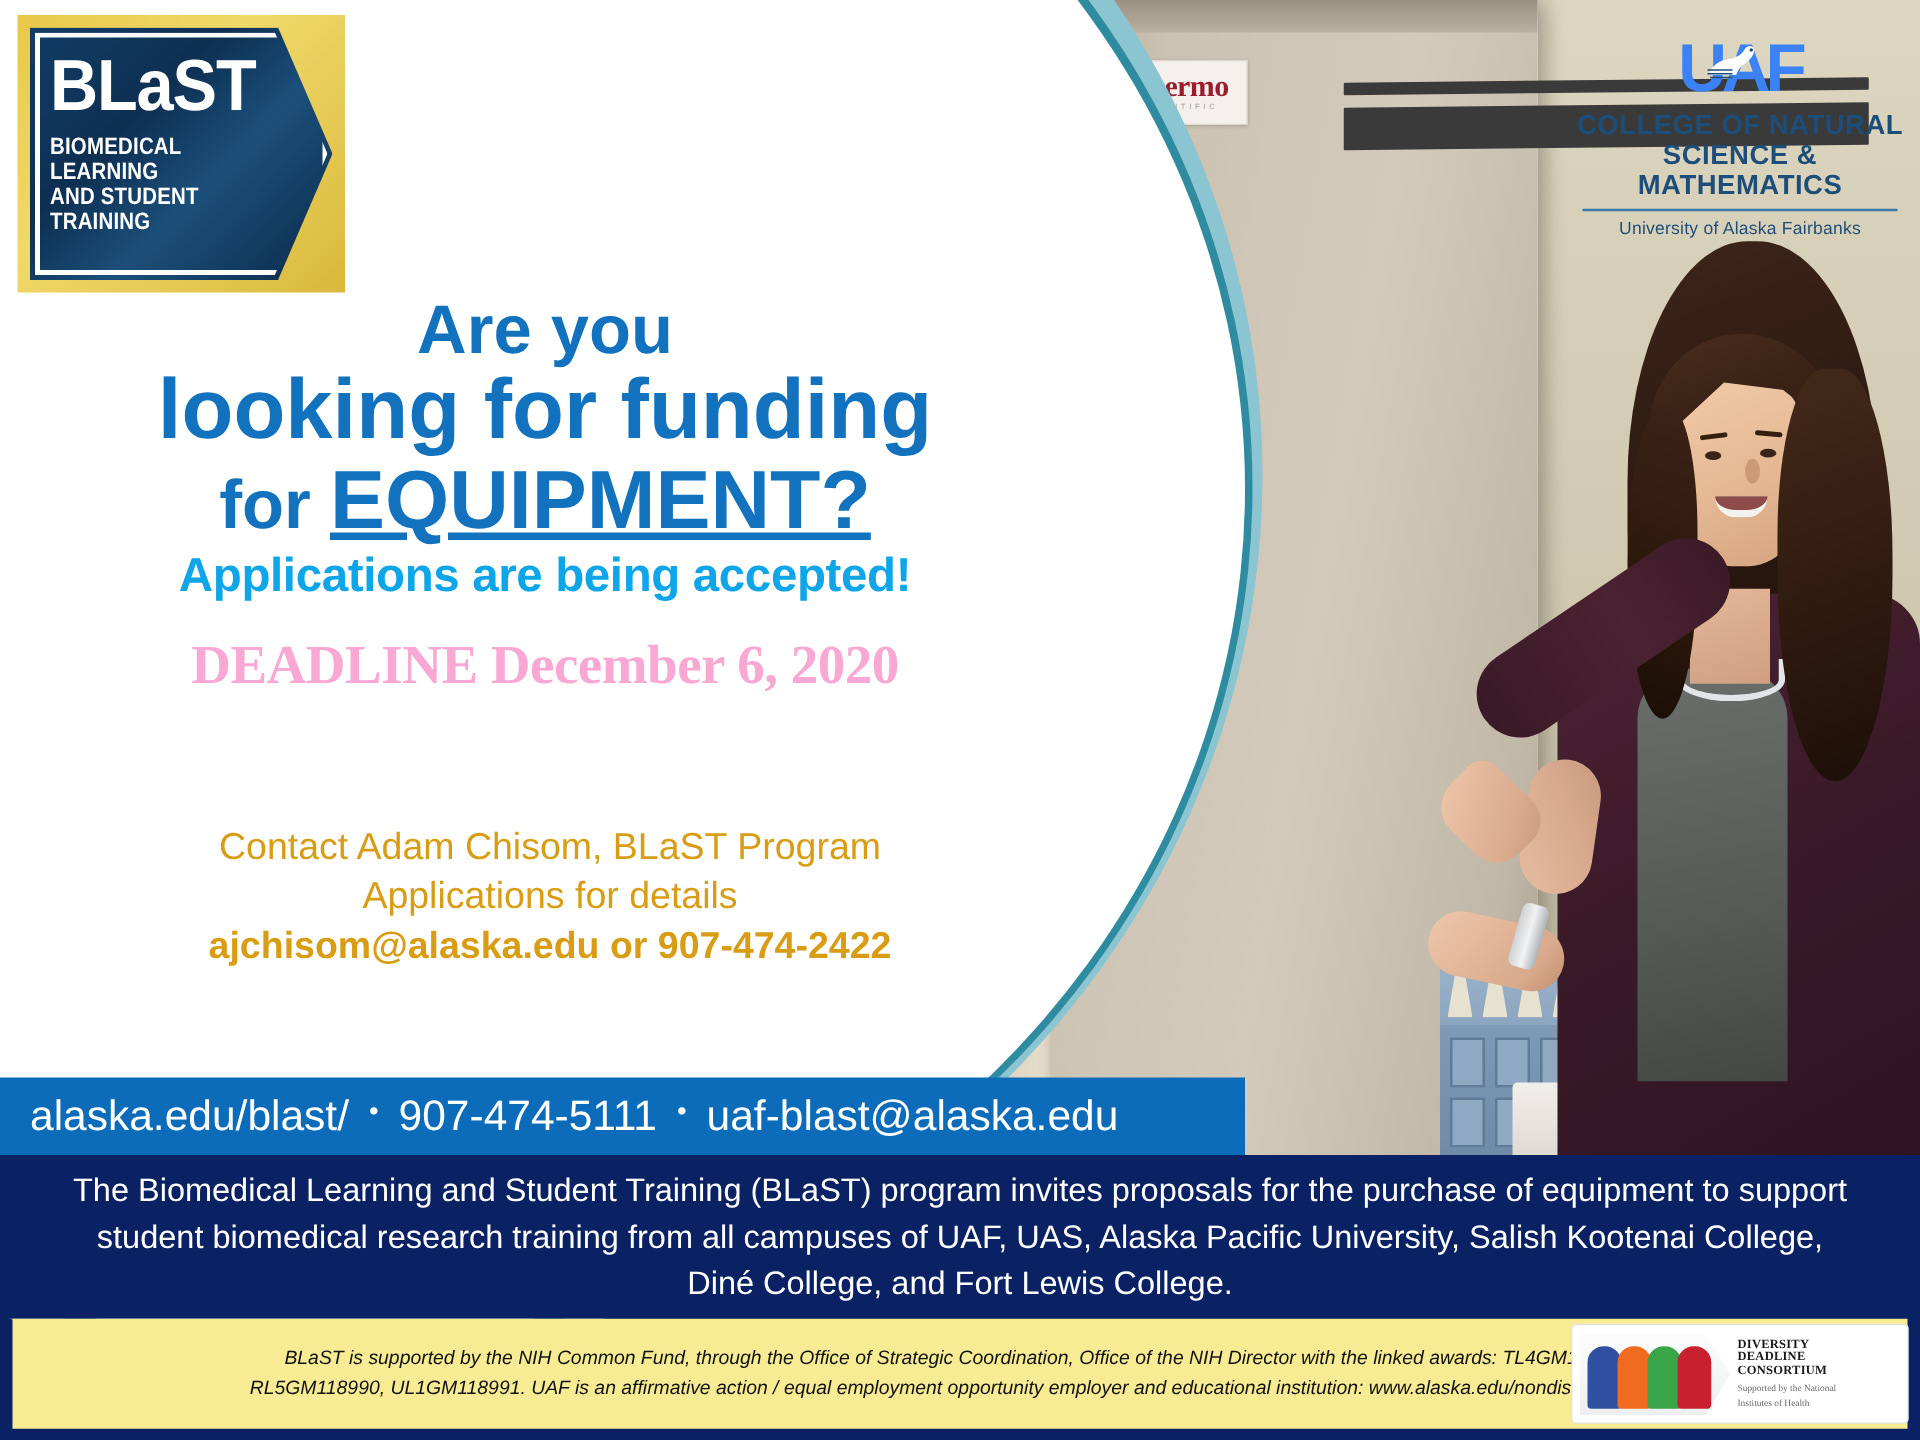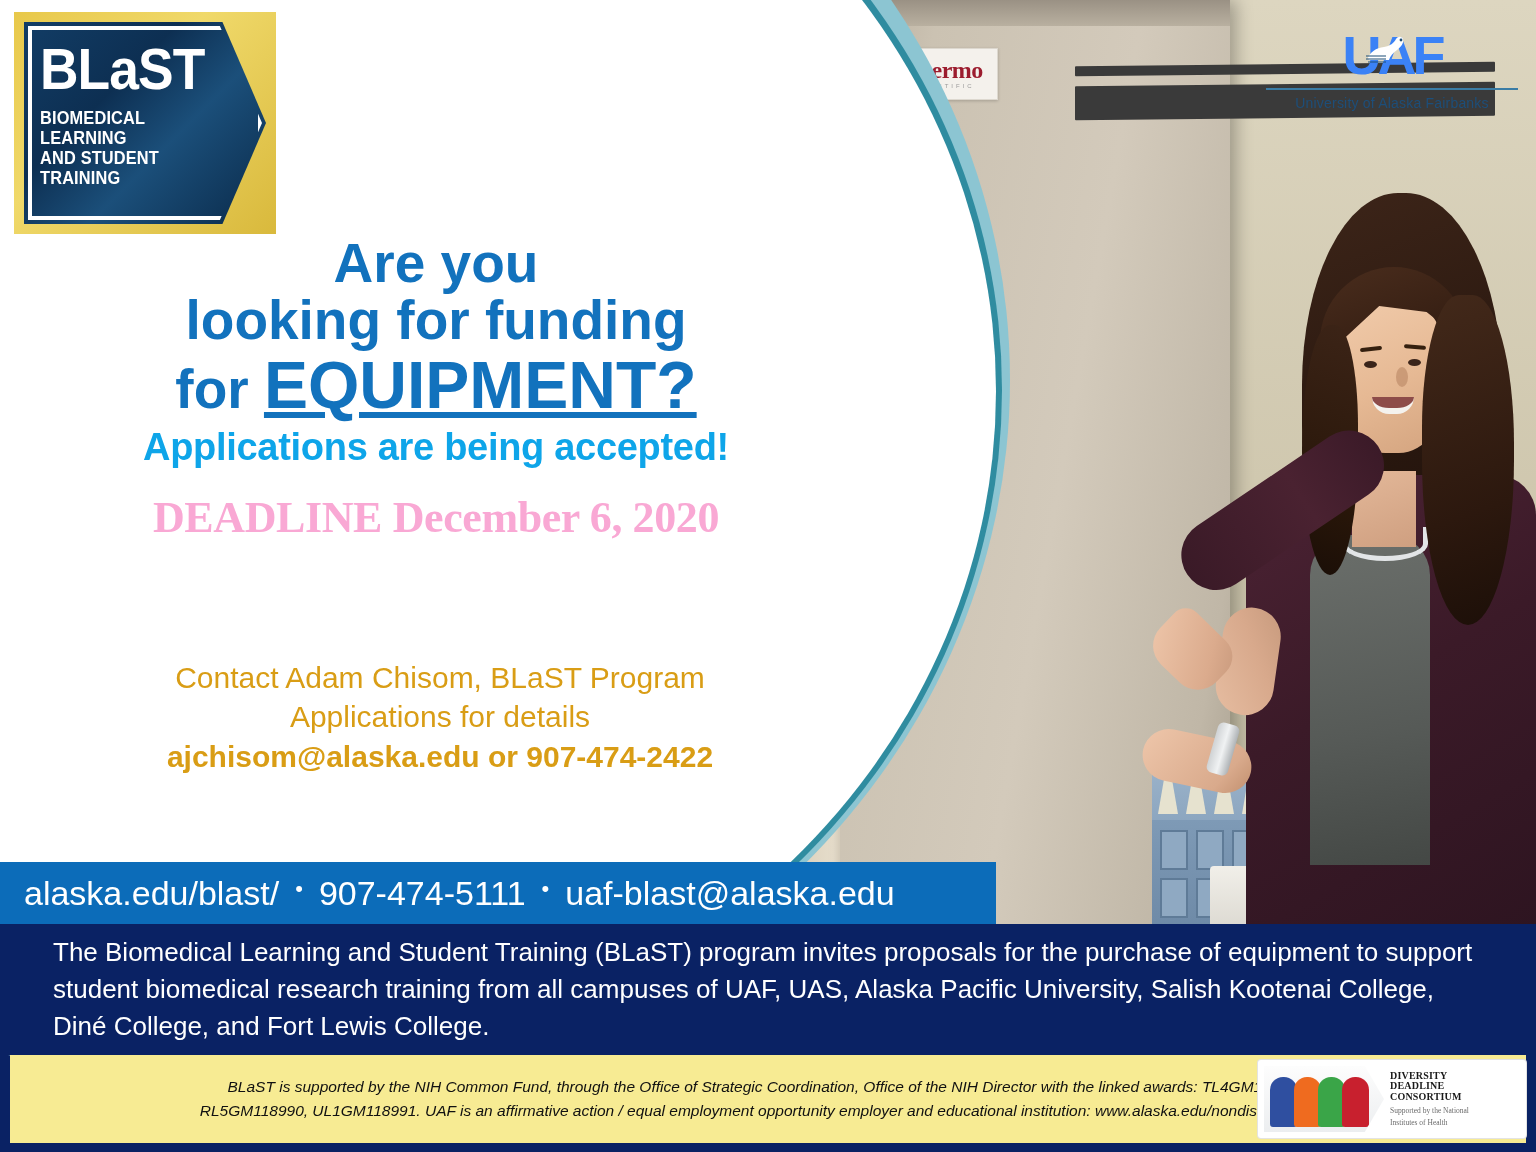--- a/index.html
+++ b/index.html
@@ -227,21 +227,21 @@
   }
   .uaf-rule{height:2px;background:#3a7ca5;margin:6px 8px 5px;}
   .uaf-univ{font-size:14px;color:#1d4e79;letter-spacing:.2px;}
 
   
   .headline{
     position:absolute;left:86px;top:236px;width:700px;text-align:center;
     font-family:"Liberation Sans",sans-serif;font-weight:bold;
   }
   .h1{font-size:55px;color:#1272bd;line-height:1.0;}
-  .h2{font-size:55px;color:#1272bd;line-height:1.08;}
+  .h2{font-size:68px;color:#1272bd;line-height:1.08;}
   .h3{font-size:55px;color:#1272bd;line-height:1.08;white-space:nowrap;}
   .h3 .big{font-size:66px;text-decoration:underline;}
   .h4{font-size:38px;color:#0ea5e9;line-height:1.35;letter-spacing:-.3px;}
   .h5{
     font-family:"Liberation Serif",serif;font-weight:bold;
     font-size:44px;color:#f9a8d4;line-height:1.12;letter-spacing:-.4px;margin-top:20px;
   }
 
   .contact{
     position:absolute;left:110px;top:658px;width:660px;text-align:center;
@@ -257,20 +257,21 @@
     padding-left:24px;color:#fff;font-size:34px;
     font-family:"Liberation Sans",sans-serif;
   }
   .bluebar .dot{font-size:22px;margin:0 16px;position:relative;top:-4px;}
 
   
   .navy-para{
     position:absolute;left:0;top:924px;width:1536px;height:131px;
     background:#0a2264;color:#fff;
     display:flex;align-items:center;justify-content:center;
+    text-align:center;
   }
   .navy-para p{
     margin:0;width:1430px;font-size:26px;line-height:1.42;
     font-family:"Liberation Sans",sans-serif;
   }
 
   
   .yellow{
     position:absolute;left:10px;top:1055px;width:1516px;height:88px;
     background:#f7eb93;
@@ -383,20 +384,24 @@
 
   <div class="uaf">
     <div class="uaf-mark">
       <span>UAF</span>
       <svg class="uaf-bear" viewBox="0 0 56 30">
         <path d="M8 24 C10 18 16 14 24 13 C30 12 34 9 36 5 C38 2 42 2 43 5 C44 9 41 13 37 16 C33 19 30 22 29 26 L9 26 Z" fill="#ffffff"></path>
         <circle cx="41" cy="6" r="1.4" fill="#1d4e79"></circle>
         <path d="M6 22 H26 M6 25 H26 M8 28 H26" stroke="#1d4e79" stroke-width="1.2" fill="none"></path>
       </svg>
     </div>
+    <div class="uaf-cns">
+      <div>COLLEGE OF NATURAL</div>
+      <div>SCIENCE &amp; MATHEMATICS</div>
+    </div>
     <div class="uaf-rule"></div>
     <div class="uaf-univ">University of Alaska Fairbanks</div>
   </div>
 
   <div class="headline">
     <div class="h1">Are you</div>
     <div class="h2">looking for funding</div>
     <div class="h3">
       <span>for </span><span class="big">EQUIPMENT?</span>
     </div>

